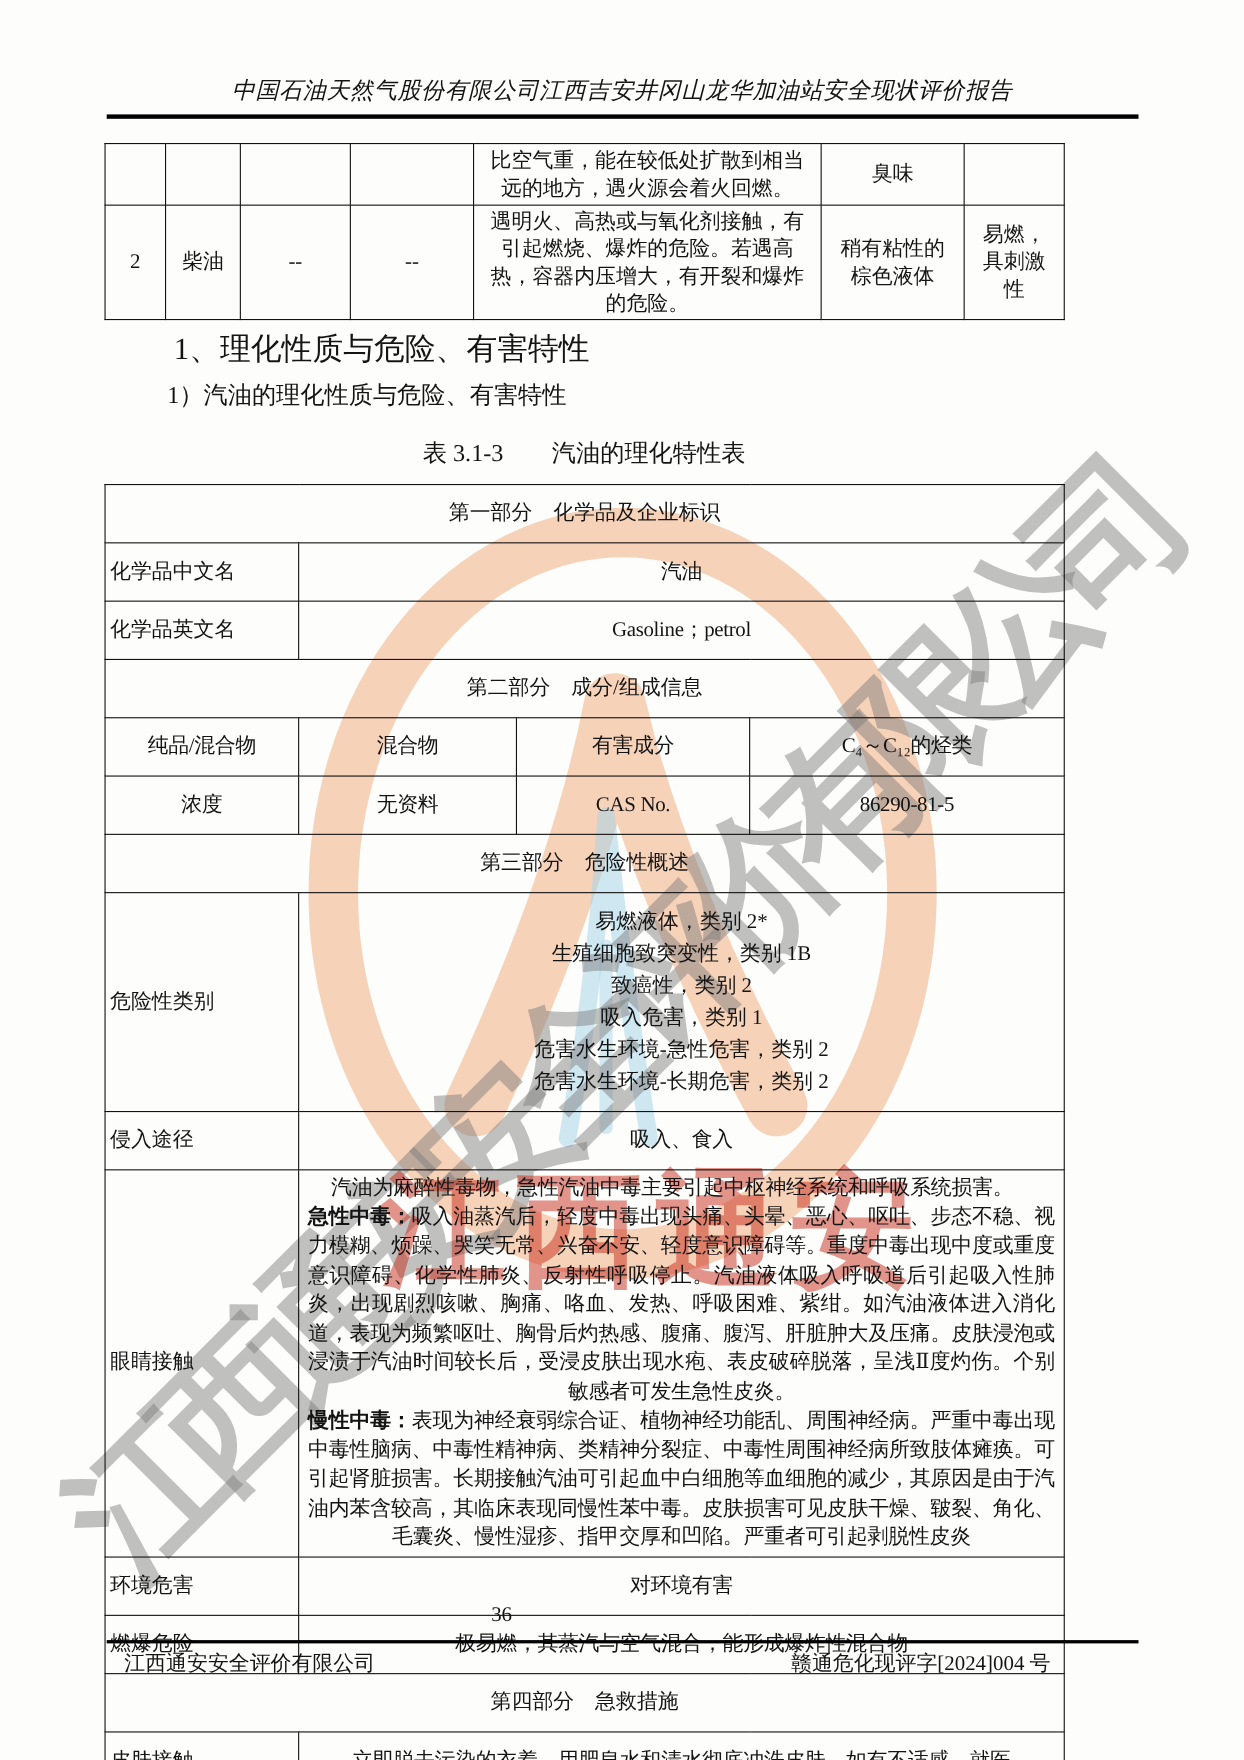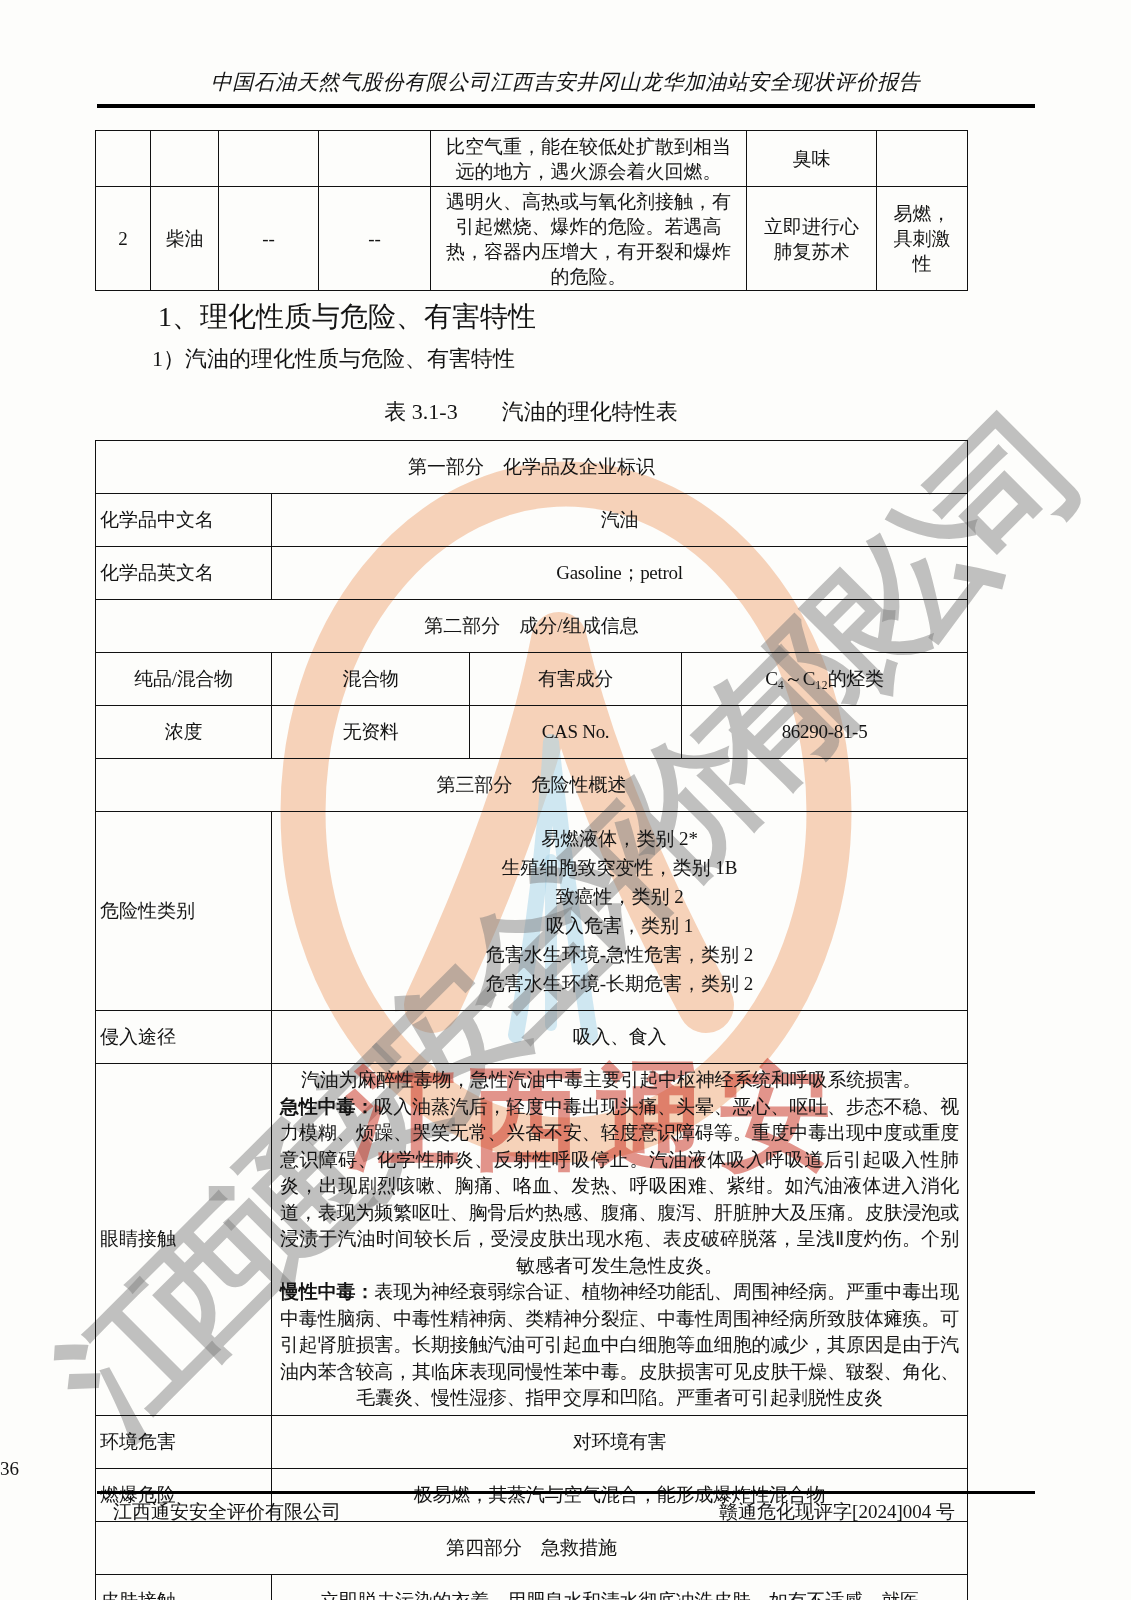--- a/index.html
+++ b/index.html
@@ -8,39 +8,39 @@
   .layer-content{position:absolute;inset:0;z-index:1;}
   .layer-watermark{position:absolute;inset:0;z-index:0;pointer-events:none;}
 
   .hdr-title{position:absolute;top:68px;left:0;width:1131px;text-align:center;
              font-size:21px;letter-spacing:0.5px;font-style:italic;}
   .rule-top{position:absolute;left:97px;top:104px;width:938px;height:4px;background:#000;}
   .rule-bot{position:absolute;left:97px;top:1491px;width:938px;height:3px;background:#000;}
 
   .tt-wrap{position:absolute;left:95px;top:130px;}
   .mt-wrap{position:absolute;left:95px;top:440px;}
-  table{border-collapse:collapse;table-layout:fixed;width:872px;font-family:Liberation Serif, serif;}
+  table{border-collapse:collapse;table-layout:fixed;width:872px;}
   td{border:1.5px solid #111;font-size:19px;vertical-align:middle;
      padding:1px 8px;line-height:25px;text-align:center;overflow:hidden;}
   .mt td{padding:12px 4px;line-height:26px;height:28px;}
   .mt .sec{text-align:center;}
   .mt .lbl{text-align:left;}
   .mt .val{text-align:center;letter-spacing:-0.3px;}
   .mt .auto{height:auto;}
   .mt .lines div{line-height:29px;text-align:center;}
   .mt .health{height:338px;vertical-align:top;text-align:justify;padding:3px 8px;}
   .mt .health .para{line-height:26.5px;letter-spacing:-0.2px;}
   .mt .health .ind{text-indent:21px;}
   .mt .health .clast{text-align-last:center;}
 
   .h1{position:absolute;left:158px;top:298px;font-size:28px;}
   .h2{position:absolute;left:152px;top:344px;font-size:22px;}
   .caption{position:absolute;left:95px;top:397px;width:872px;text-align:center;font-size:22px;}
 
-  .pageno{position:absolute;left:0;top:1458px;width:912px;font-size:19px;}
+  .pageno{position:absolute;left:0;top:1458px;width:912px;text-align:center;font-size:19px;}
   .footer-row{position:absolute;left:95px;top:1499px;width:860px;display:flex;
               justify-content:space-between;font-size:19px;}
   .footer-row .fl{padding-left:18px;}
 
   .wm-gray{position:absolute;left:22px;top:1342px;transform:rotate(-45deg);transform-origin:0 0;
            font-family:"Liberation Sans","DejaVu Sans",sans-serif;font-weight:900;font-size:138px;
            letter-spacing:-26px;color:rgba(125,125,125,0.48);white-space:nowrap;}
   .wm-red{position:absolute;left:346px;top:1042px;font-size:114px;font-weight:700;
           letter-spacing:10px;color:rgba(200,44,28,0.5);white-space:nowrap;
           font-family:"Liberation Serif","DejaVu Serif",serif;}
@@ -86,21 +86,21 @@
               <td>比空气重，能在较低处扩散到相当远的地方，遇火源会着火回燃。</td>
               <td>臭味</td>
               <td></td>
             </tr>
             <tr style="height:104px">
               <td>2</td>
               <td>柴油</td>
               <td>--</td>
               <td>--</td>
               <td>遇明火、高热或与氧化剂接触，有引起燃烧、爆炸的危险。若遇高热，容器内压增大，有开裂和爆炸的危险。</td>
-              <td>立即进行心肺复苏术</td>
+              <td>稍有粘性的棕色液体</td>
               <td>易燃，具刺激性</td>
             </tr>
           </tbody>
         </table>
       </div>
 
     <div class="h1">1、理化性质与危险、有害特性</div>
     <div class="h2">1）汽油的理化性质与危险、有害特性</div>
     <div class="caption">表 3.1-3　　汽油的理化特性表</div>
 

